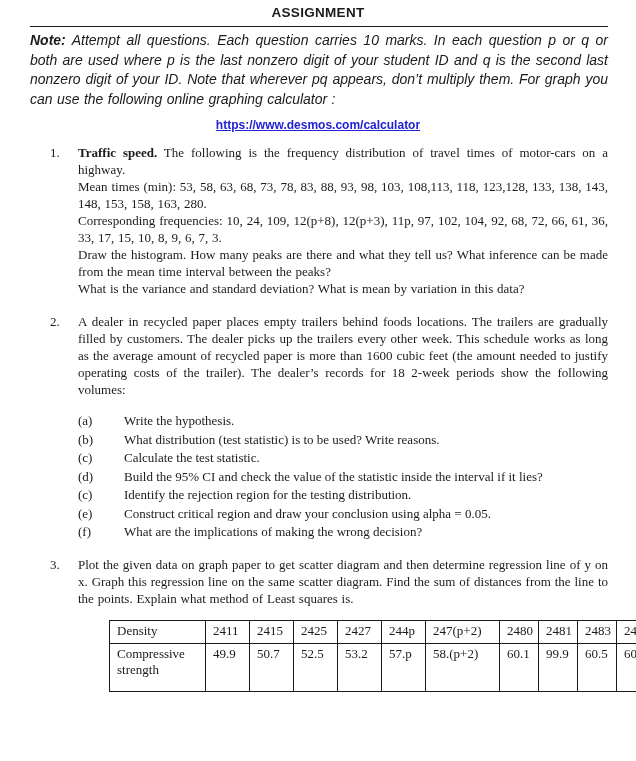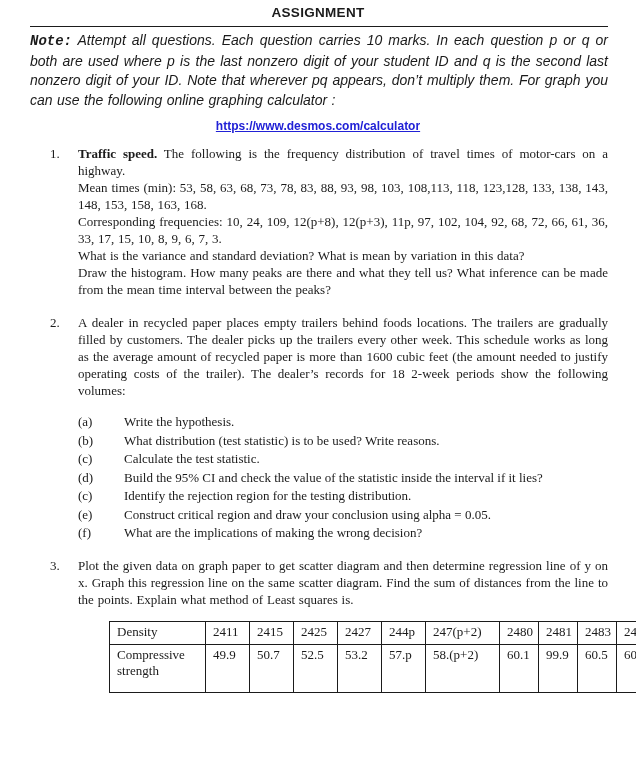--- a/index.html
+++ b/index.html
@@ -30,21 +30,21 @@
   }
   .note {
     margin: 0 28px 0 30px;
     font-family: "Liberation Sans", "DejaVu Sans", sans-serif;
     font-style: italic;
     font-size: 14px;
     line-height: 19.5px;
     text-align: justify;
     word-spacing: 0.5px;
   }
-  .note .note-label { font-weight: bold; font-family: Liberation Mono, monospace; }
+  .note .note-label { font-weight: bold; }
 
   .link-row { margin-top: 7px; text-align: center; line-height: 17px; }
   .link-row a {
     font-family: "Liberation Sans", "DejaVu Sans", sans-serif;
     font-weight: bold;
     font-size: 12px;
     color: var(--link-blue, #2121d6);
     text-decoration: underline;
   }
 
@@ -96,24 +96,24 @@
   <p class="note"><span class="note-label">Note:</span><span> Attempt all questions. Each question carries 10 marks. In each question p or q or both are used where p is the last nonzero digit of your student ID and q is the second last nonzero digit of your ID. Note that wherever pq appears, don’t multiply them. For graph you can use the following online graphing calculator :</span></p>
 
   <div class="link-row">
     <a href="#">https://www.desmos.com/calculator</a>
   </div>
 
   <div class="question q1">
     <div class="qnum">1.</div>
     <div class="qbody">
       <p class="para"><span class="lead-bold">Traffic speed.</span><span> The following is the frequency distribution of travel times of motor-cars on a highway.</span></p>
-      <p class="para">Mean times (min): 53, 58, 63, 68, 73, 78, 83, 88, 93, 98, 103, 108,113, 118, 123,128, 133, 138, 143, 148, 153, 158, 163, 168.</p>
+      <p class="para">Mean times (min): 53, 58, 63, 68, 73, 78, 83, 88, 93, 98, 103, 108,113, 118, 123,128, 133, 138, 143, 148, 153, 158, 163, 280.</p>
       <p class="para">Corresponding frequencies: 10, 24, 109, 12(p+8), 12(p+3), 11p, 97, 102, 104, 92, 68, 72, 66, 61, 36, 33, 17, 15, 10, 8, 9, 6, 7, 3.</p>
+      <p class="para">Draw the histogram. How many peaks are there and what they tell us? What inference can be made from the mean time interval between the peaks?</p>
       <p class="para">What is the variance and standard deviation? What is mean by variation in this data?</p>
-      <p class="para">Draw the histogram. How many peaks are there and what they tell us? What inference can be made from the mean time interval between the peaks?</p>
     </div>
   </div>
 
   <div class="question q2">
     <div class="qnum">2.</div>
     <div class="qbody">
       <p class="para">A dealer in recycled paper places empty trailers behind foods locations. The trailers are gradually filled by customers. The dealer picks up the trailers every other week. This schedule works as long as the average amount of recycled paper is more than 1600 cubic feet (the amount needed to justify operating costs of the trailer). The dealer’s records for 18 2-week periods show the following volumes:</p>
       <div class="parts">
         <div class="part-row"><span class="part-label">(a)</span><span>Write the hypothesis.</span></div>
         <div class="part-row"><span class="part-label">(b)</span><span>What distribution (test statistic) is to be used? Write reasons.</span></div>

